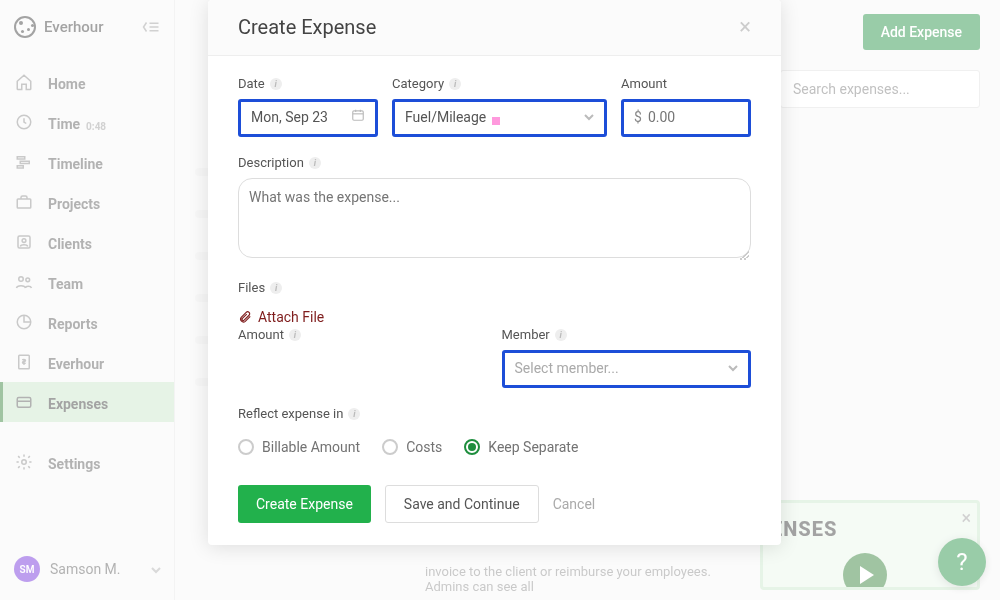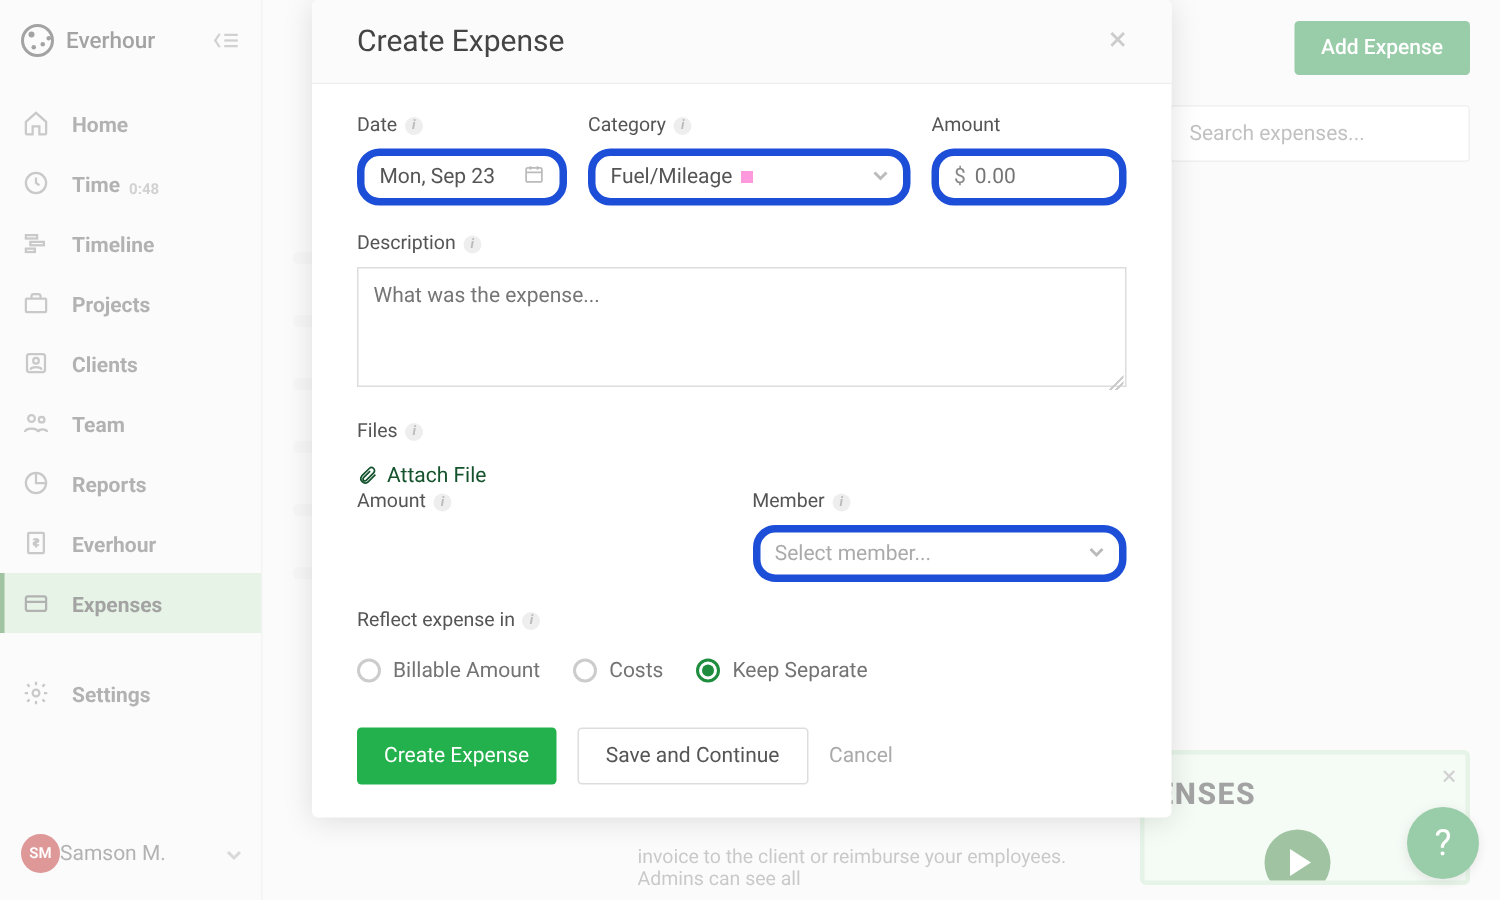--- a/index.html
+++ b/index.html
@@ -20,21 +20,21 @@
 .nav-item { display: flex; align-items: flex-end; padding: 10px 14px; color: #555; font-size: 14px; cursor: pointer; font-weight: bold; }
 .nav-item .nav-icon { width: 20px; height: 20px; margin-right: 14px; color: #888; display: flex; align-items: center; justify-content: center; }
 .nav-item .nav-icon svg { width: 18px; height: 18px; }
 .nav-item .badge { font-size: 10px; color: #999; margin-left: 6px; }
 .nav-item.active { background: #c7e5c7; color: #333; border-left: 3px solid #2e7d32; padding-left: 11px; }
 .nav-item.active .nav-icon { color: #555; }
 
 .nav-spacer { height: 20px; }
 
 .user-row { position: absolute; bottom: 10px; left: 0; width: 175px; display: flex; align-items: center; padding: 8px 14px; }
-.avatar { width: 26px; height: 26px; border-radius: 50%; background: #b91c1c; color: #fff; font-size: 10px; font-weight: 600; display: flex; align-items: center; justify-content: center; }
+.avatar { width: 26px; height: 26px; border-radius: 50%; background: #6d28d9; color: #fff; font-size: 10px; font-weight: 600; display: flex; align-items: center; justify-content: center; margin-right: 10px; }
 .user-name { font-size: 14px; color: #555; }
 .user-chevron { margin-left: auto; color: #aaa; }
 
 
 .main { position: absolute; left: 175px; top: 0; right: 0; bottom: 0; padding: 14px 20px; }
 .topbar { display: flex; justify-content: flex-end; align-items: center; margin-bottom: 20px; }
 .add-btn { background: #1e8e3e; color: #fff; border: none; border-radius: 3px; padding: 10px 18px; font-size: 14px; font-weight: 500; cursor: pointer; }
 .search-wrap { margin-top: 20px; }
 .search-input { width: 200px; padding: 10px 12px; border: 1px solid #ddd; border-radius: 3px; font-size: 14px; color: #999; float: right; }
 
@@ -58,29 +58,29 @@
 .modal { position: absolute; left: 208px; top: 0; width: 573px; background: #fff; border-radius: 4px; box-shadow: 0 2px 20px rgba(0,0,0,0.12); }
 .modal-header { padding: 14px 30px 16px; border-bottom: 1px solid #eee; display: flex; align-items: center; background:#fbfbfb; border-radius:4px 4px 0 0;}
 .modal-title { font-size: 20px; color: #444; font-weight: 400; }
 .modal-close { margin-left: auto; color: #ccc; font-size: 22px; cursor: pointer; }
 .modal-body { padding: 20px 30px 16px; }
 
 .row { display: flex; gap: 14px; margin-bottom: 18px; }
 .field { display: flex; flex-direction: column; }
 .label { font-size: 13px; color: #555; margin-bottom: 8px; display: flex; align-items: center; }
 .info-dot { width: 12px; height: 12px; border-radius: 50%; background: #eee; color: #bbb; font-size: 9px; display: inline-flex; align-items: center; justify-content: center; margin-left: 5px; font-style: italic; font-weight: bold; }
-.control { border: 5px solid #1d4ed8; border-radius: 15px; padding: 9px 10px; font-size: 14px; color: #555; background: #fff; display: flex; align-items: center; height: 38px; }
+.control { border: 3px solid #1d4ed8; border-radius: 3px; padding: 9px 10px; font-size: 14px; color: #555; background: #fff; display: flex; align-items: flex-end; height: 38px; }
 .control input { border: none; outline: none; width: 100%; font-size: 14px; color: #555; background: transparent; }
 .control .placeholder { color: #aaa; }
 .control .suffix { margin-left: auto; color: #bbb; }
 
-.textarea { border: 1px solid #ddd; border-radius: 0; width: 100%; height: 80px; padding: 10px; font-size: 14px; color: #aaa; resize: none; position: relative; }
+.textarea { border: 1px solid #ddd; border-radius: 14px; width: 100%; height: 80px; padding: 10px; font-size: 14px; color: #aaa; resize: none; position: relative; }
 .resize-handle { position: absolute; right: 2px; bottom: 2px; width: 10px; height: 10px; background: linear-gradient(135deg, transparent 50%, #ccc 50%, #ccc 60%, transparent 60%, transparent 70%, #ccc 70%, #ccc 80%, transparent 80%); }
 
-.attach { display: flex; align-items: center; color: #14532d; font-size: 14px; cursor: pointer; margin-top: 6px; }
+.attach { display: flex; align-items: center; color: #7f1d1d; font-size: 14px; cursor: pointer; margin-top: 6px; }
 .attach svg { width: 14px; height: 16px; margin-right: 6px; }
 
 .cat-dot { width: 8px; height: 8px; background: #f0a; opacity: 0.4; margin-left: 6px; }
 
 .radio-row { display: flex; gap: 22px; margin-top: 10px; }
 .radio { display: flex; align-items: center; cursor: pointer; }
 .radio-circle { width: 16px; height: 16px; border: 2px solid #ccc; border-radius: 50%; margin-right: 8px; display: flex; align-items: center; justify-content: center; }
 .radio.selected .radio-circle { border-color: #1e8e3e; }
 .radio.selected .radio-circle::after { content: ""; width: 8px; height: 8px; background: #1e8e3e; border-radius: 50%; }
 .radio-label { font-size: 14px; color: #737373; }

